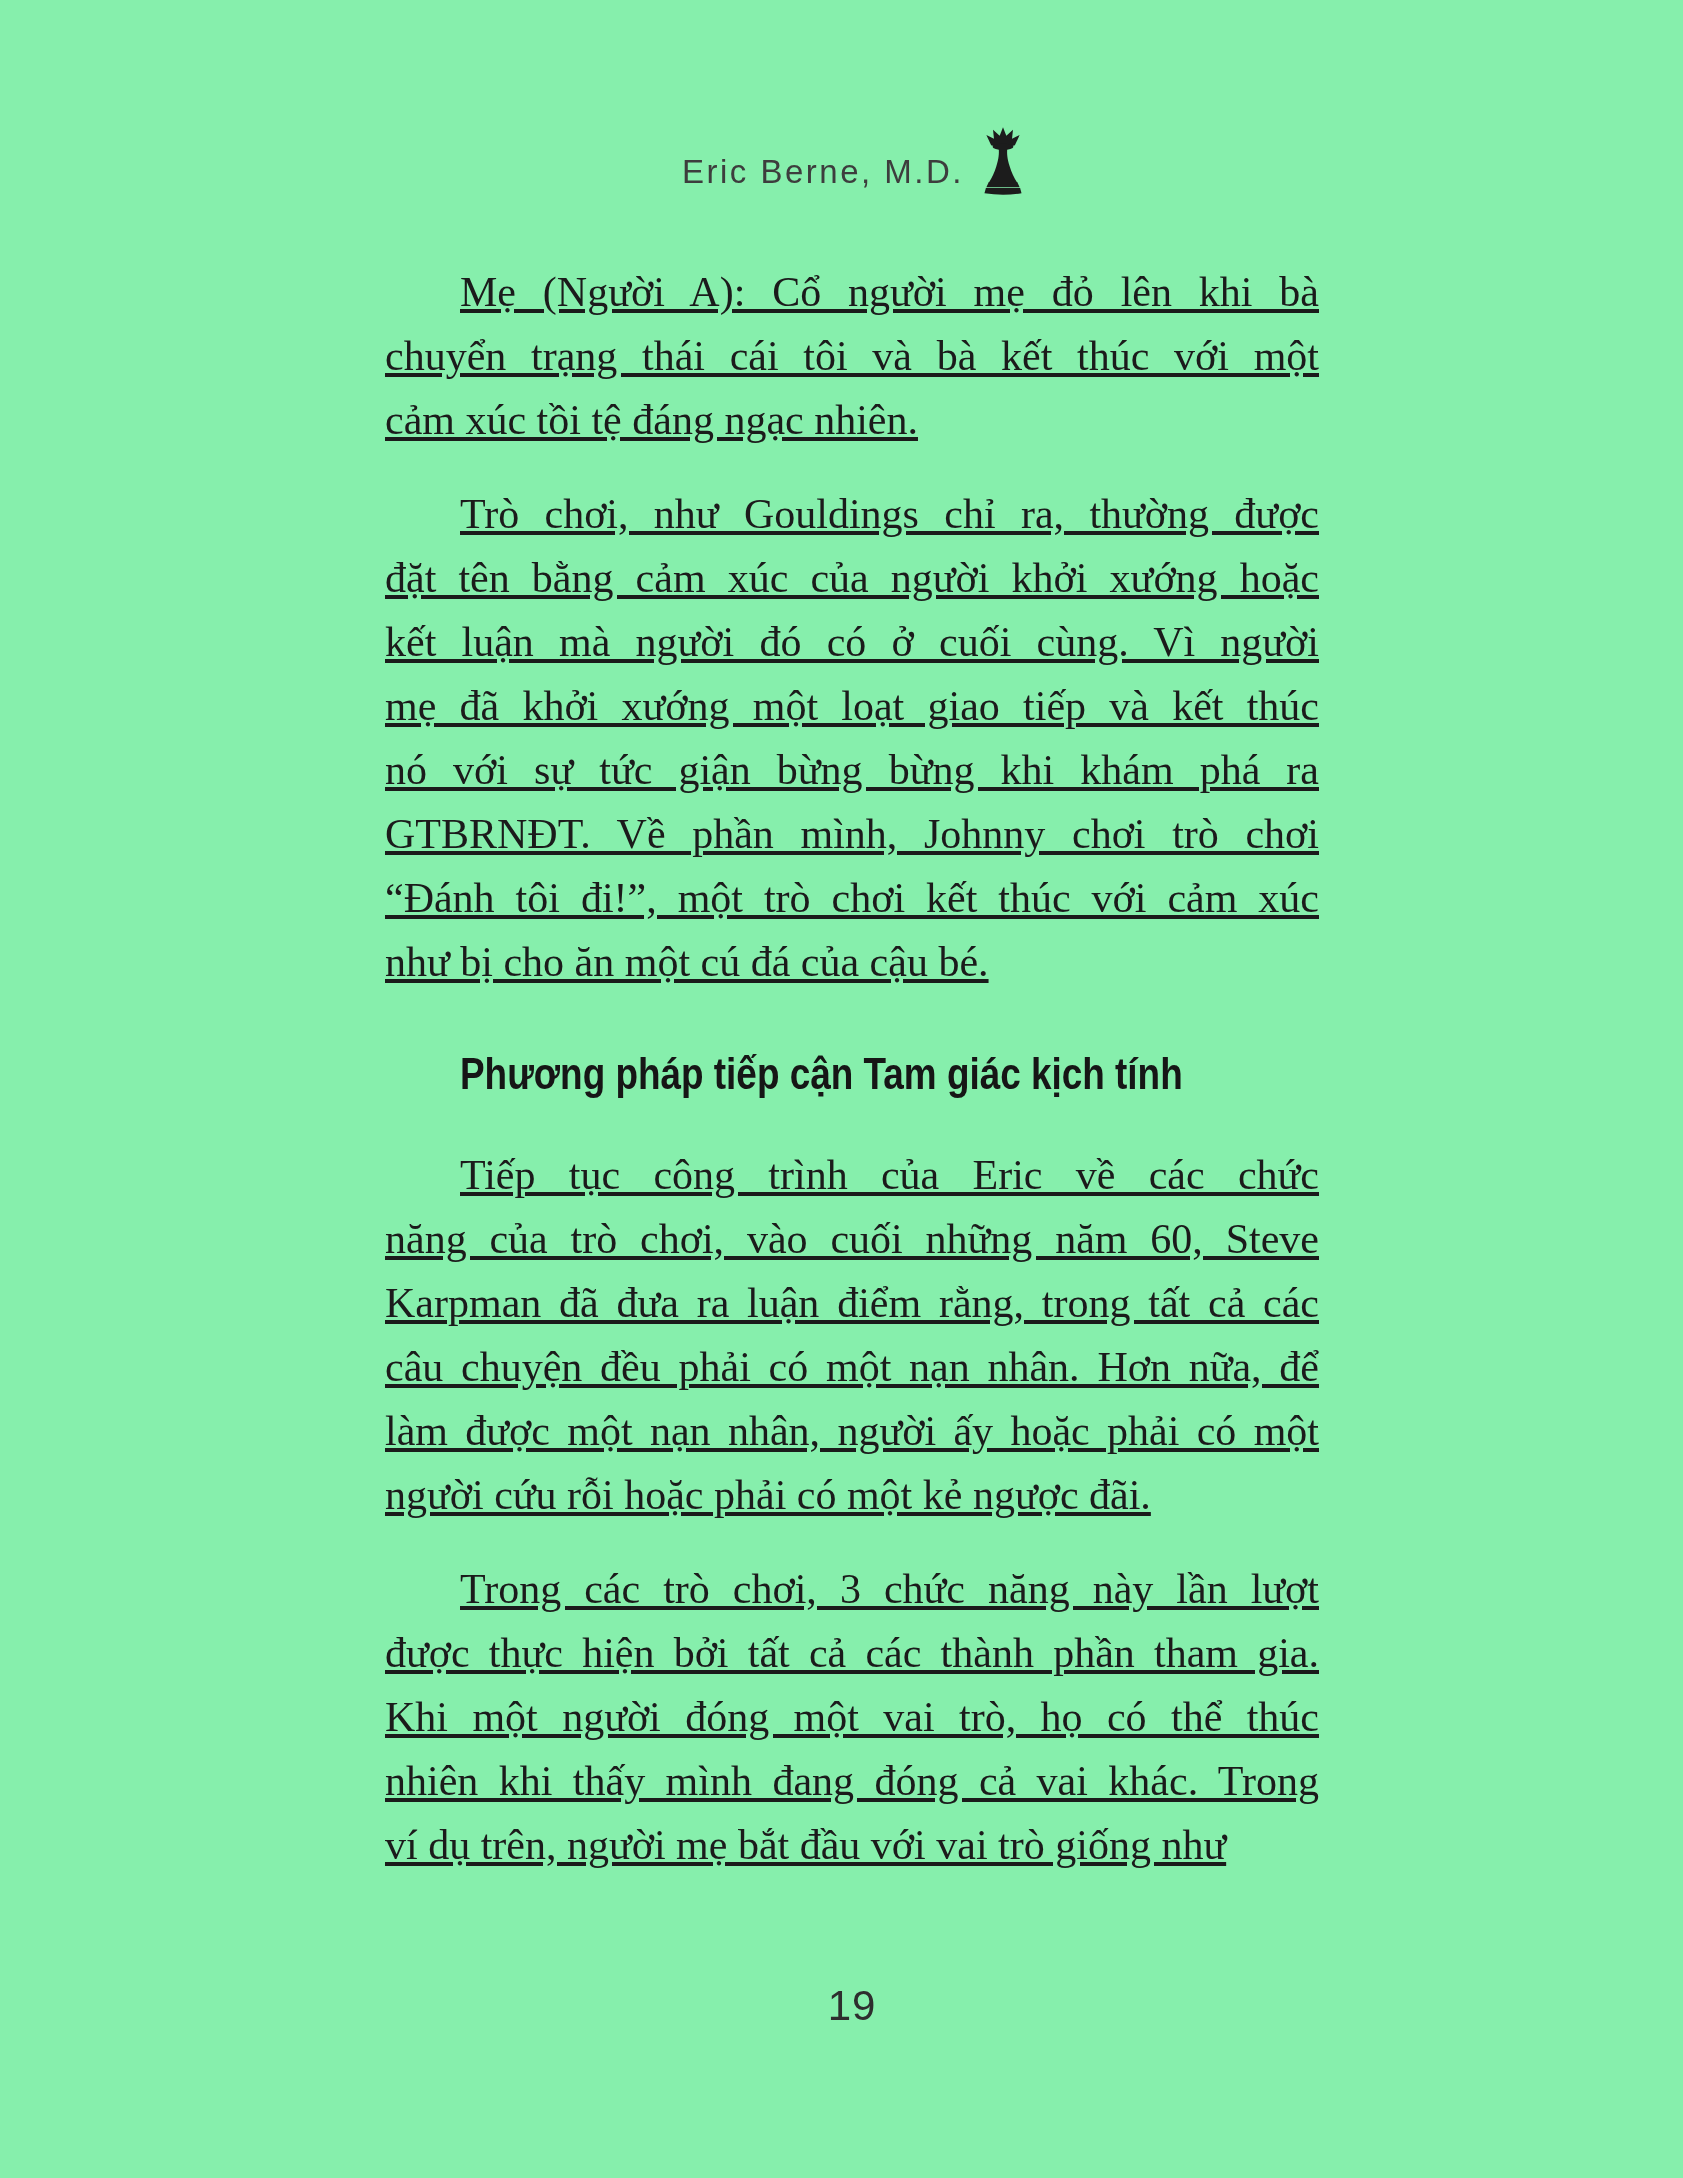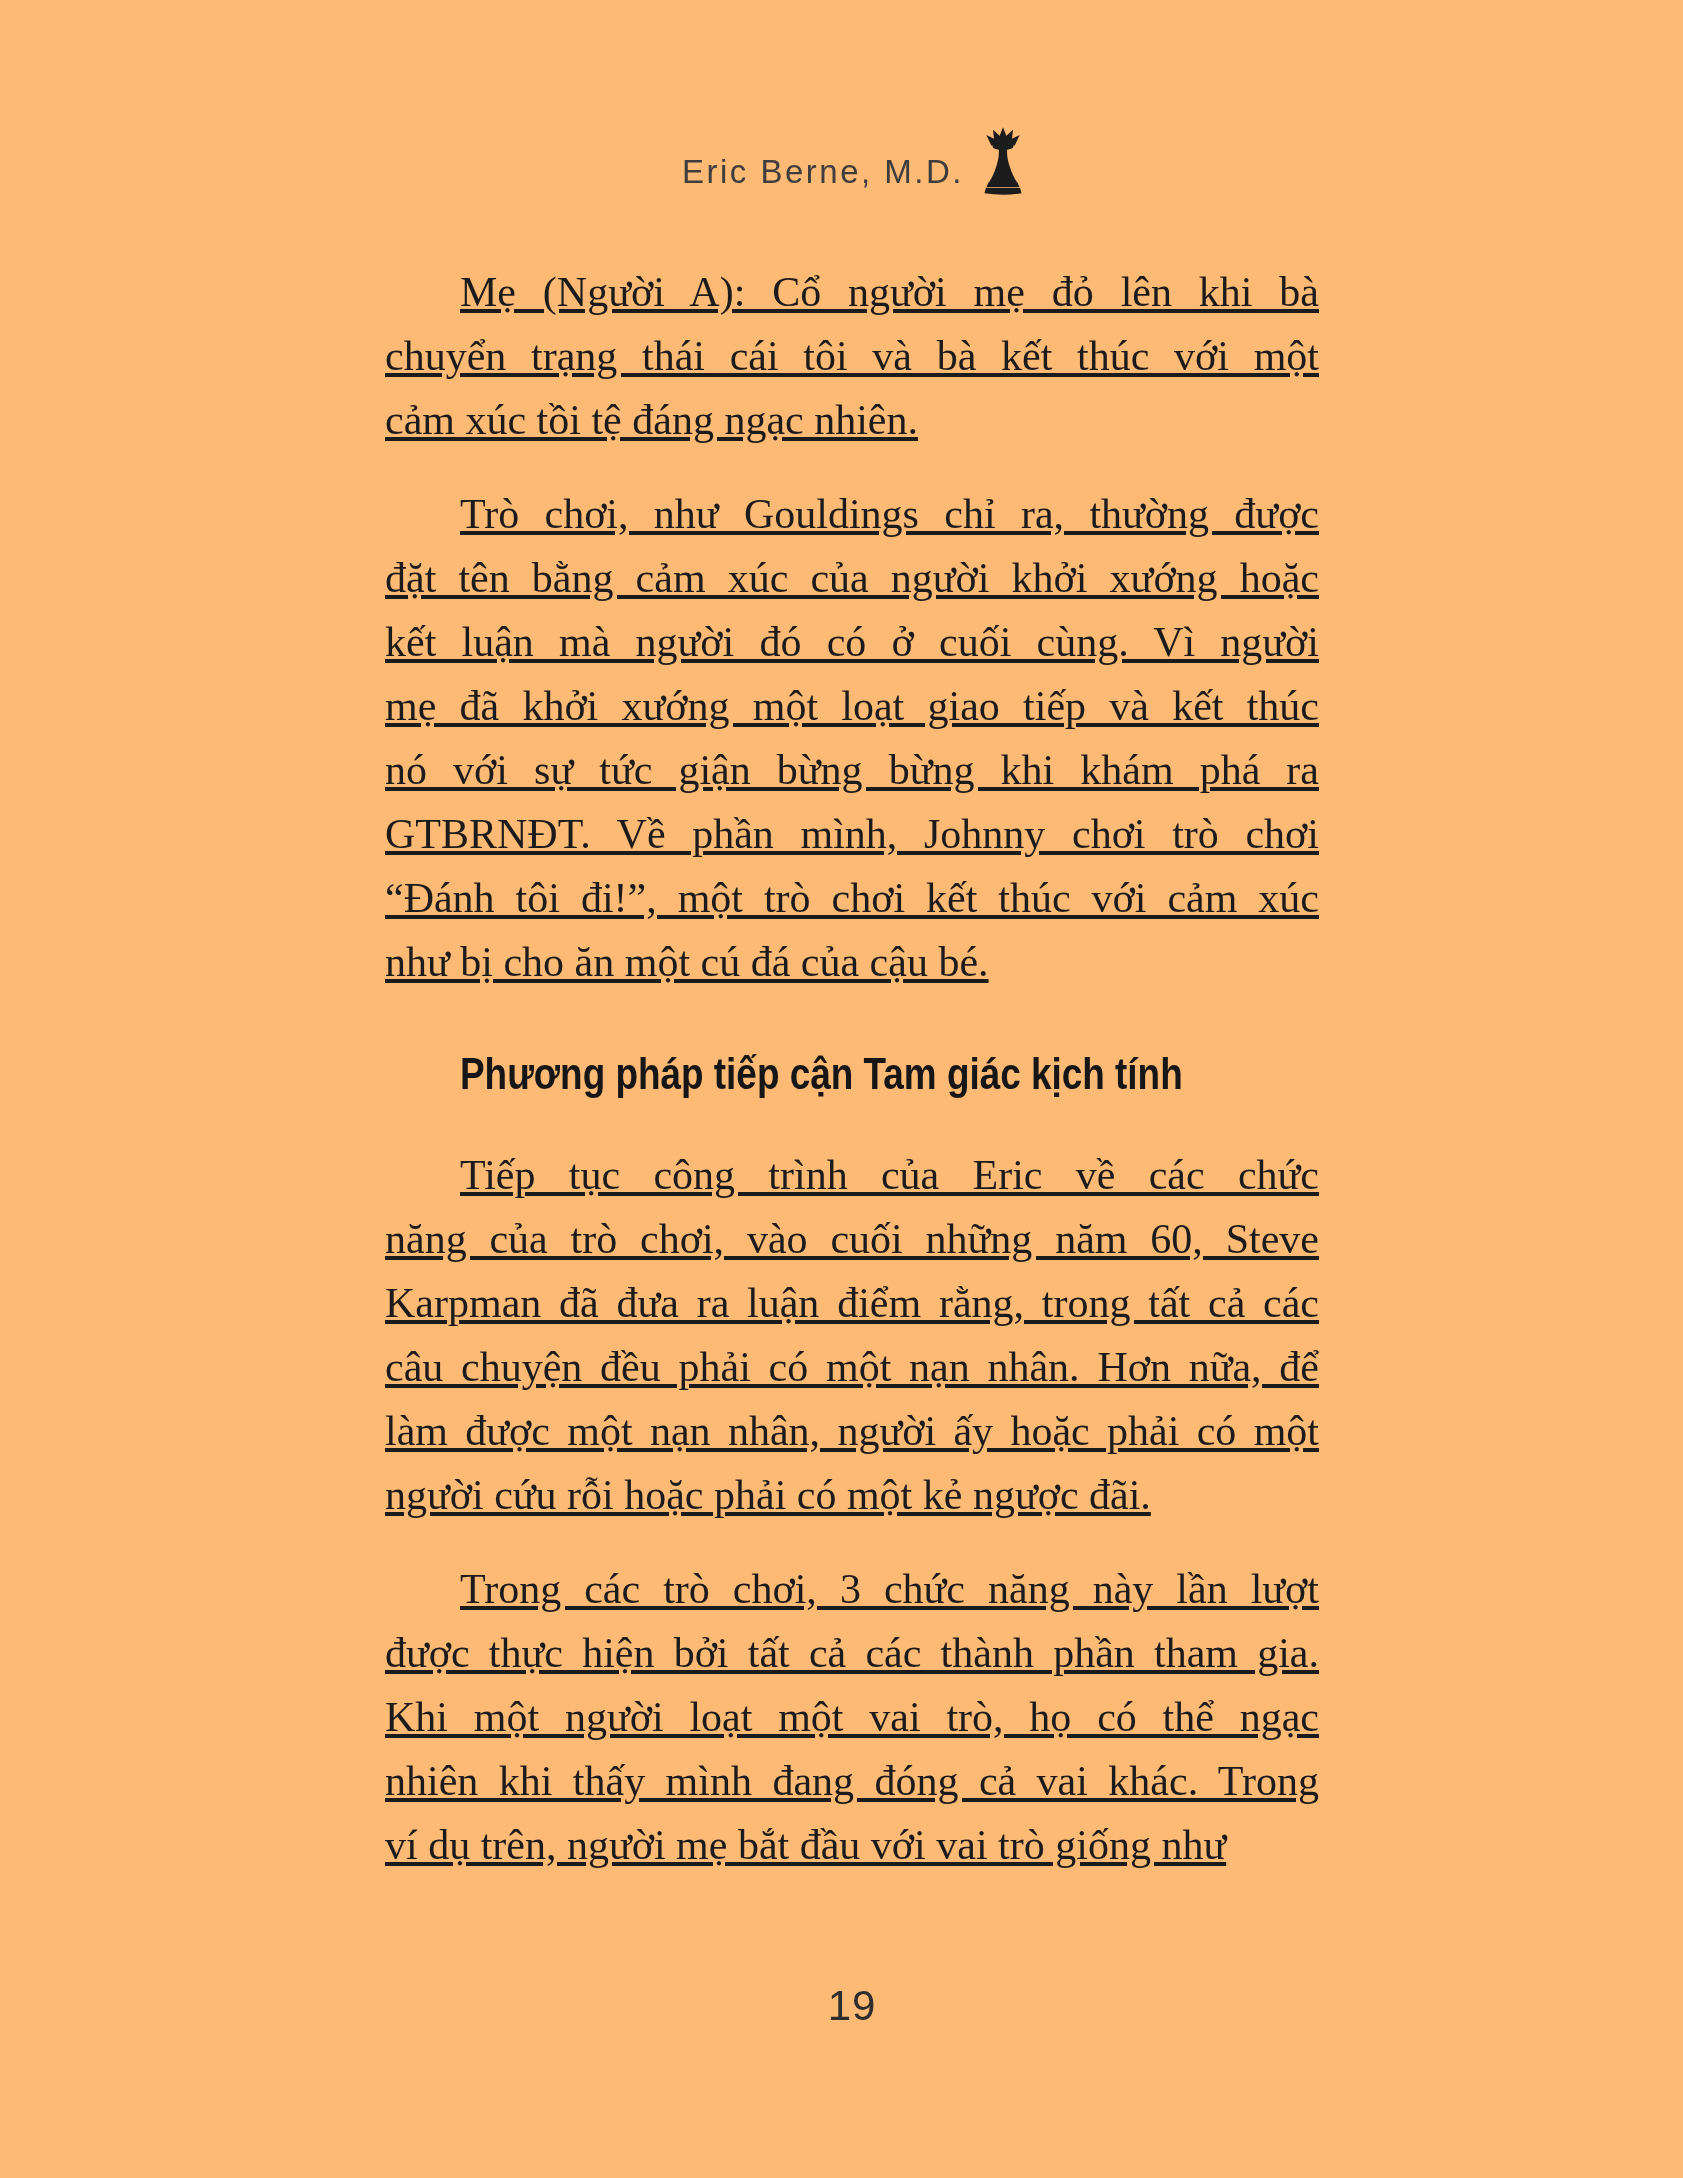--- a/index.html
+++ b/index.html
@@ -1,21 +1,21 @@
 <!DOCTYPE html>
 <html><head>
 <meta charset="utf-8">
 <style>
   * { margin: 0; padding: 0; box-sizing: border-box; }
   html, body { background: #e8e8e8; }
   .page {
     position: relative;
     width: 1683px;
     height: 2178px;
-    background: #fdba74;
+    background: #86efac;
     overflow: hidden;
     font-family: "Liberation Serif", "DejaVu Serif", serif;
   }
 
   
   .page-header {
     position: absolute;
     top: 125px;
     left: 385px;
     width: 934px;
@@ -133,21 +133,21 @@
         <div class="line first">Tiếp tục công trình của Eric về các chức</div>
         <div class="line">năng của trò chơi, vào cuối những năm 60, Steve</div>
         <div class="line">Karpman đã đưa ra luận điểm rằng, trong tất cả các</div>
         <div class="line">câu chuyện đều phải có một nạn nhân. Hơn nữa, để</div>
         <div class="line">làm được một nạn nhân, người ấy hoặc phải có một</div>
         <div class="line last">người cứu rỗi hoặc phải có một kẻ ngược đãi.</div>
       </div>
       <div class="para">
         <div class="line first">Trong các trò chơi, 3 chức năng này lần lượt</div>
         <div class="line">được thực hiện bởi tất cả các thành phần tham gia.</div>
-        <div class="line">Khi một người loạt một vai trò, họ có thể ngạc</div>
+        <div class="line">Khi một người đóng một vai trò, họ có thể thúc</div>
         <div class="line">nhiên khi thấy mình đang đóng cả vai khác. Trong</div>
         <div class="line last">ví dụ trên, người mẹ bắt đầu với vai trò giống như</div>
       </div>
     </main>
 
   <footer class="page-footer">
     <span class="page-number">19</span>
   </footer>
 
 </div>

